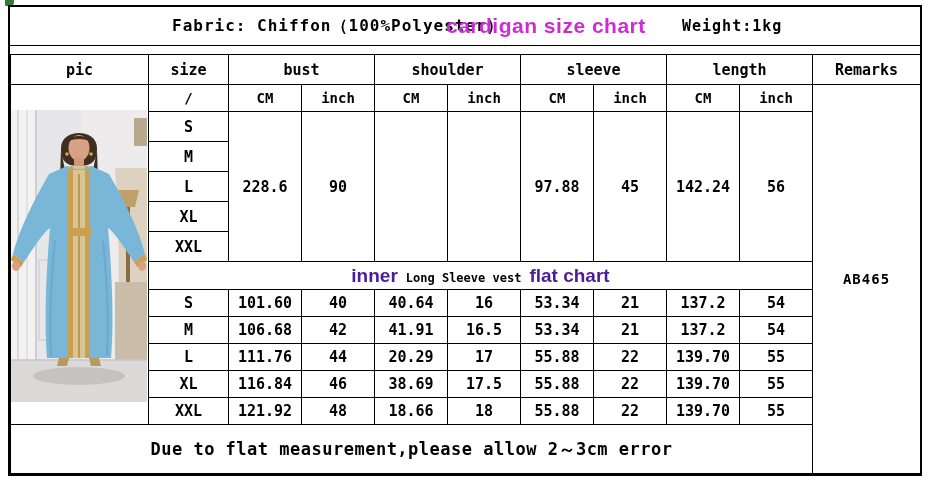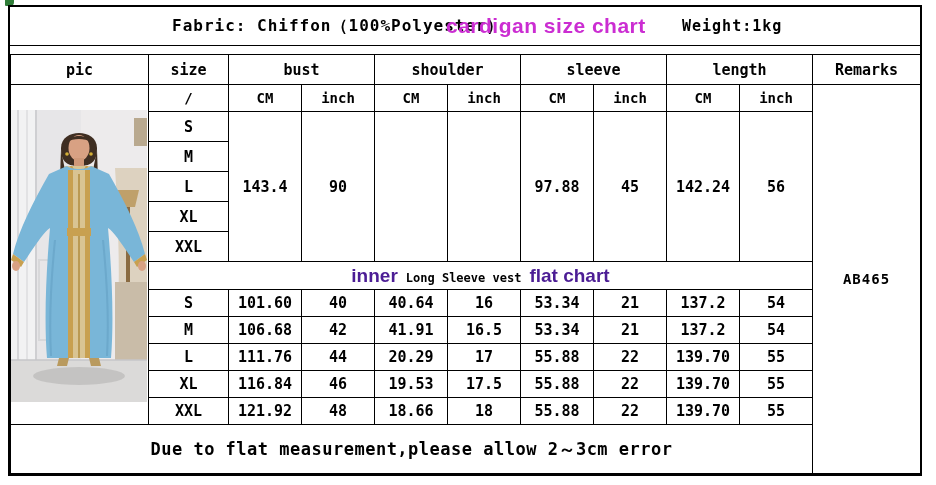--- a/index.html
+++ b/index.html
@@ -119,21 +119,21 @@
       <td>inch</td>
       <td>CM</td>
       <td>inch</td>
       <td>CM</td>
       <td>inch</td>
       <td rowspan="13" class="remarks-cell">AB465</td>
     </tr>
 
     <tr class="r-card">
       <td>S</td>
-      <td rowspan="5">143.4</td>
+      <td rowspan="5">228.6</td>
       <td rowspan="5">90</td>
       <td rowspan="5"></td>
       <td rowspan="5"></td>
       <td rowspan="5">97.88</td>
       <td rowspan="5">45</td>
       <td rowspan="5">142.24</td>
       <td rowspan="5">56</td>
     </tr>
     <tr class="r-card">
       <td>M</td>
@@ -184,21 +184,21 @@
       <td>17</td>
       <td>55.88</td>
       <td>22</td>
       <td>139.70</td>
       <td>55</td>
     </tr>
     <tr class="r-vest">
       <td>XL</td>
       <td>116.84</td>
       <td>46</td>
-      <td>19.53</td>
+      <td>38.69</td>
       <td>17.5</td>
       <td>55.88</td>
       <td>22</td>
       <td>139.70</td>
       <td>55</td>
     </tr>
     <tr class="r-vest">
       <td>XXL</td>
       <td>121.92</td>
       <td>48</td>

